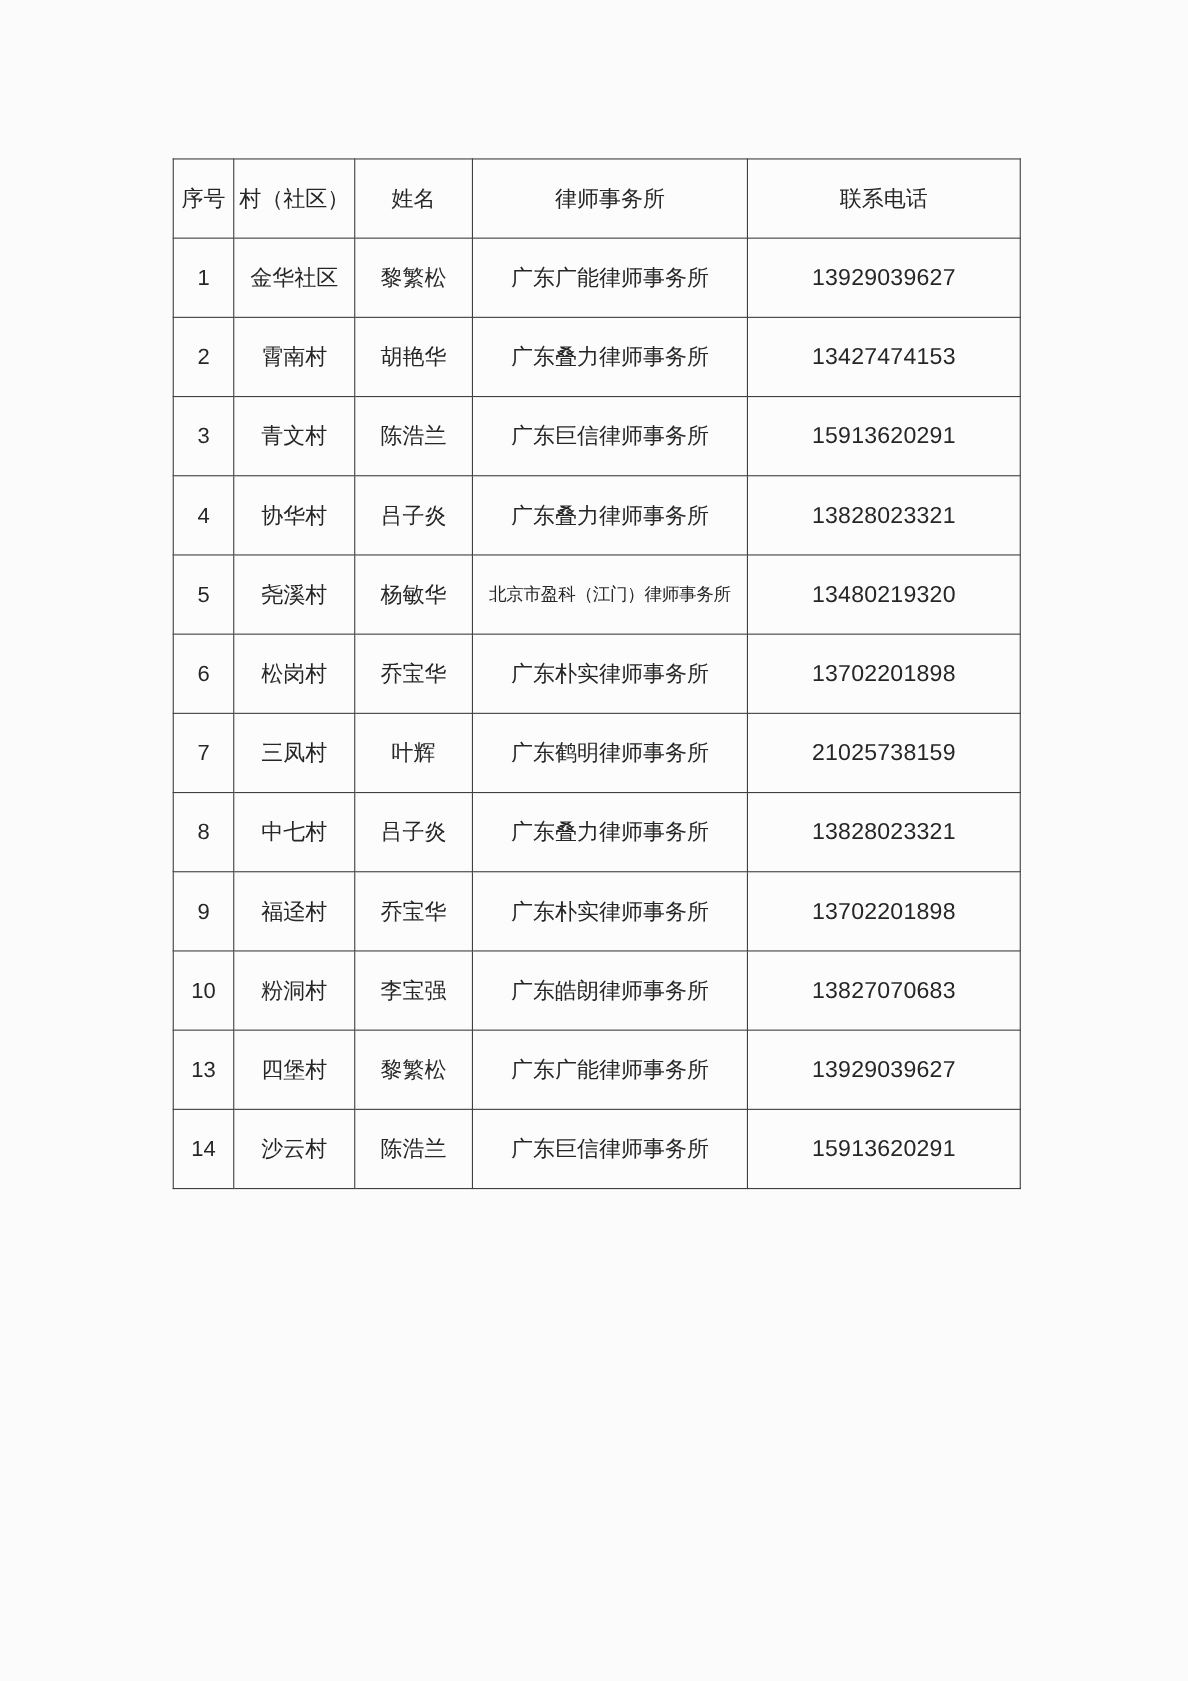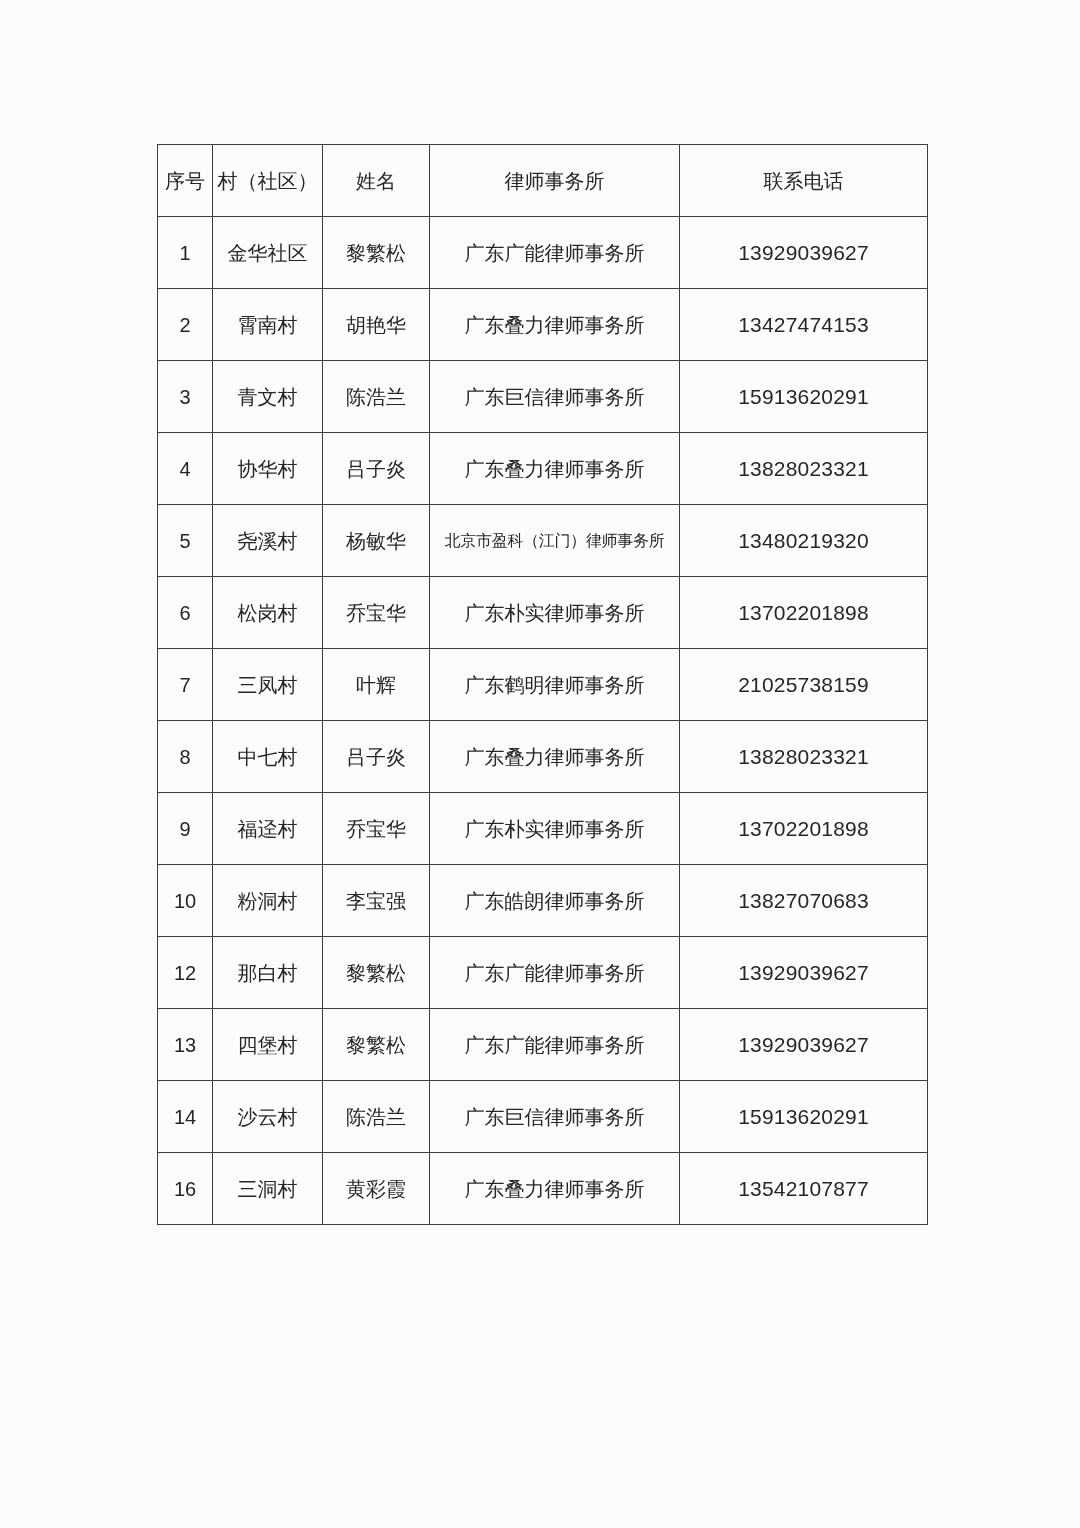--- a/index.html
+++ b/index.html
@@ -144,42 +144,28 @@
           <td class="phone-cell">13702201898</td>
         </tr>
         <tr>
           <td>10</td>
           <td>粉洞村</td>
           <td>李宝强</td>
           <td>广东皓朗律师事务所</td>
           <td class="phone-cell">13827070683</td>
         </tr>
         <tr>
-          <td>12</td>
-          <td>那白村</td>
-          <td>黎繁松</td>
-          <td>广东广能律师事务所</td>
-          <td class="phone-cell">13929039627</td>
-        </tr>
-        <tr>
           <td>13</td>
           <td>四堡村</td>
           <td>黎繁松</td>
           <td>广东广能律师事务所</td>
           <td class="phone-cell">13929039627</td>
         </tr>
         <tr>
           <td>14</td>
           <td>沙云村</td>
           <td>陈浩兰</td>
           <td>广东巨信律师事务所</td>
           <td class="phone-cell">15913620291</td>
         </tr>
-        <tr>
-          <td>16</td>
-          <td>三洞村</td>
-          <td>黄彩霞</td>
-          <td>广东叠力律师事务所</td>
-          <td class="phone-cell">13542107877</td>
-        </tr>
       </tbody>
   </table>
 </div>
 
 </body></html>

